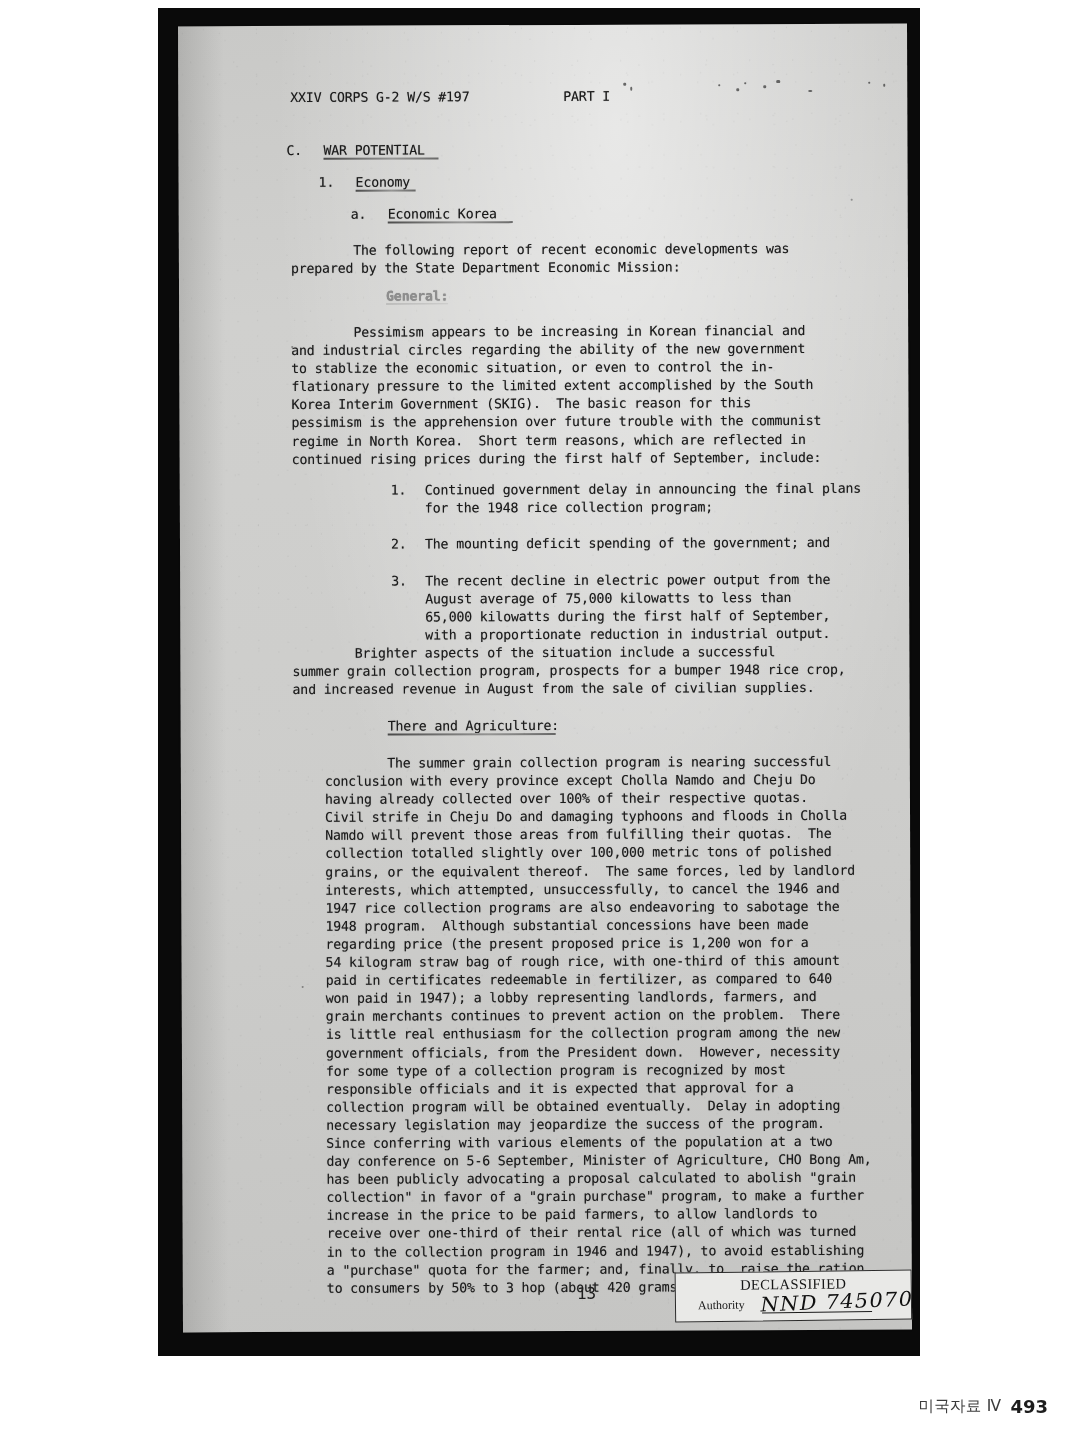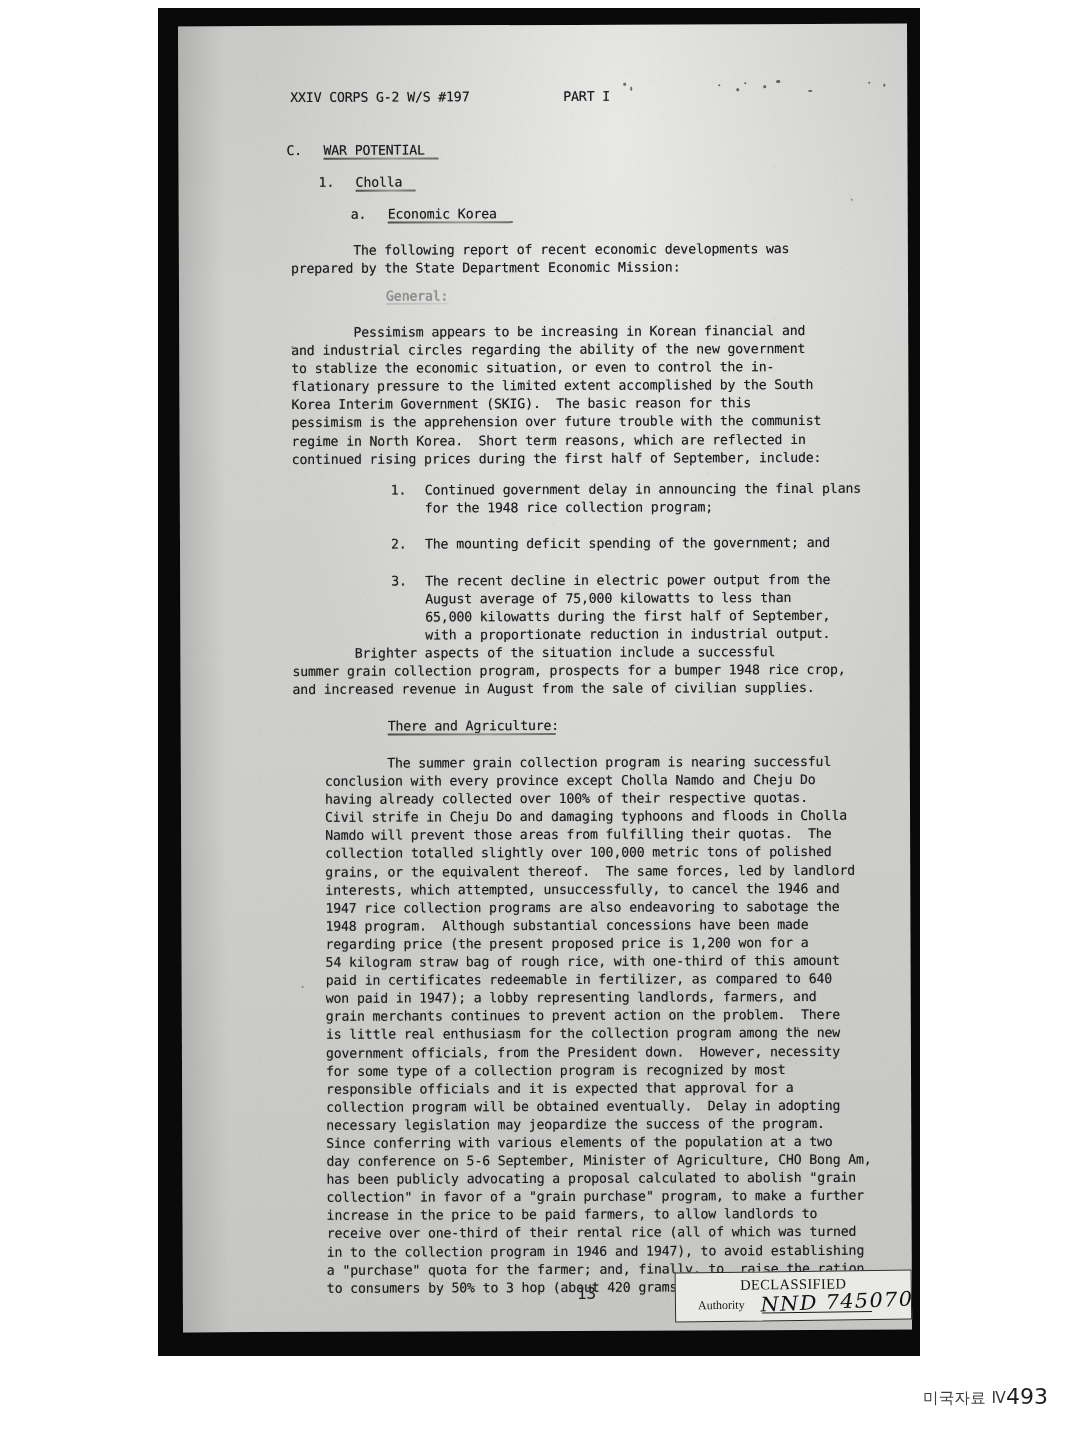--- a/index.html
+++ b/index.html
@@ -59,21 +59,21 @@
   .tw {
     position: absolute;
     font-family: "DejaVu Sans Mono", "Liberation Mono", monospace;
     font-size: 13.2px;
     line-height: 18.1px;
     letter-spacing: -0.15px;
     color: #1b1b1b;
     white-space: pre;
     text-shadow: 0 0 0.7px rgba(40,40,40,0.55);
   }
-  .tw.faint  { color: #8e8e8e; }
+  .tw.faint  { color: #8e8e8e; font-weight: bold; }
   .tw.block  { white-space: pre; }
 
   
   .rule {
     position: absolute;
     height: 1.5px;
     background: linear-gradient(90deg, rgba(30,30,30,0.75), rgba(30,30,30,0.35) 60%, rgba(30,30,30,0.6));
   }
   .rule.weak { background: linear-gradient(90deg, rgba(120,120,120,0.55), rgba(120,120,120,0.2)); height:1.2px; }
 
@@ -119,33 +119,33 @@
     position: absolute;
     left: 394px; top: 1259px;
     font-family: "DejaVu Sans Mono", monospace;
     font-size: 16px;
     color: #1d1d1d;
   }
 
   
   #book-footer {
     position: absolute;
-    right: 32px; bottom: 30px;
-    display: flex; align-items: flex-end; 
+    right: 32px; bottom: 22px;
+    display: flex; align-items: flex-start; gap: 9px;
     color: #3b3b3b;
   }
   #book-footer .footer-source {
     font-family: "DejaVu Sans", sans-serif;
     font-size: 15.5px;
     letter-spacing: 0.3px;
   }
   #book-footer .footer-page {
     font-family: "DejaVu Sans", sans-serif;
-    font-size: 22px;
-    font-weight: normal;
+    font-size: 18px;
+    font-weight: bold;
     color: #1d1d1d;
   }
 
   
   .speck { position: absolute; background: #3c3c3c; border-radius: 40%; opacity: 0.75; }
 </style>
 </head>
 <body>
 
 <div id="scan-frame"></div>
@@ -170,21 +170,21 @@
   <div class="speck" style="left:672px;top:175px;width:2px;height:2px;opacity:0.45;"></div>
 
   <div class="tw" style="left:112px; top:63px;">XXIV CORPS G-2 W/S #197</div>
   <div class="tw" style="left:385px; top:63px;text-align:right;">PART I</div>
 
   <div class="tw" style="left:108px; top:116px;">C.</div>
   <div class="tw" style="left:145px; top:116px;text-align:right;">WAR POTENTIAL</div>
   <div class="rule" style="left:145px; top:132px; width:115px;"></div>
 
   <div class="tw" style="left:140px; top:148px;">1.</div>
-  <div class="tw" style="left:177px; top:148px;">Cholla</div>
+  <div class="tw" style="left:177px; top:148px;">Economy</div>
   <div class="rule" style="left:177px; top:164px; width:60px;"></div>
 
   <div class="tw" style="left:172px; top:180px;">a.</div>
   <div class="tw" style="left:209px; top:180px;">Economic Korea</div>
   <div class="rule" style="left:209px; top:196px; width:125px;"></div>
 
   <div class="tw block" style="left:112px; top:216px;">        The following report of recent economic developments was
 prepared by the State Department Economic Mission:</div>
 
   <div class="tw faint" style="left:207px; top:262px;">General:</div>

